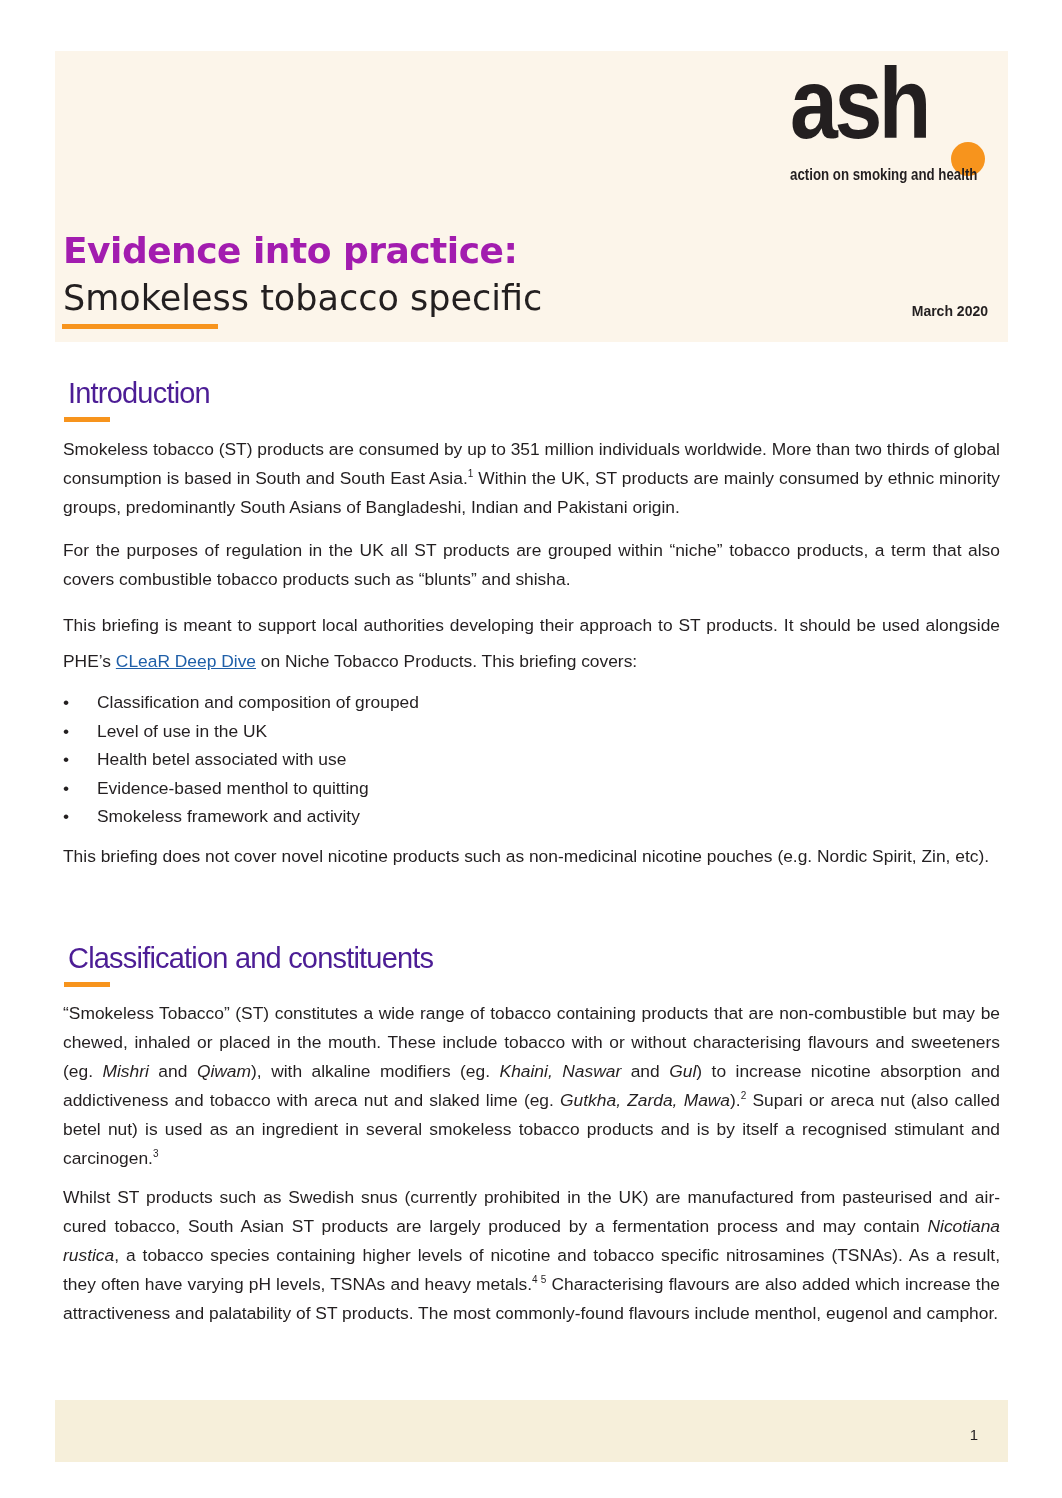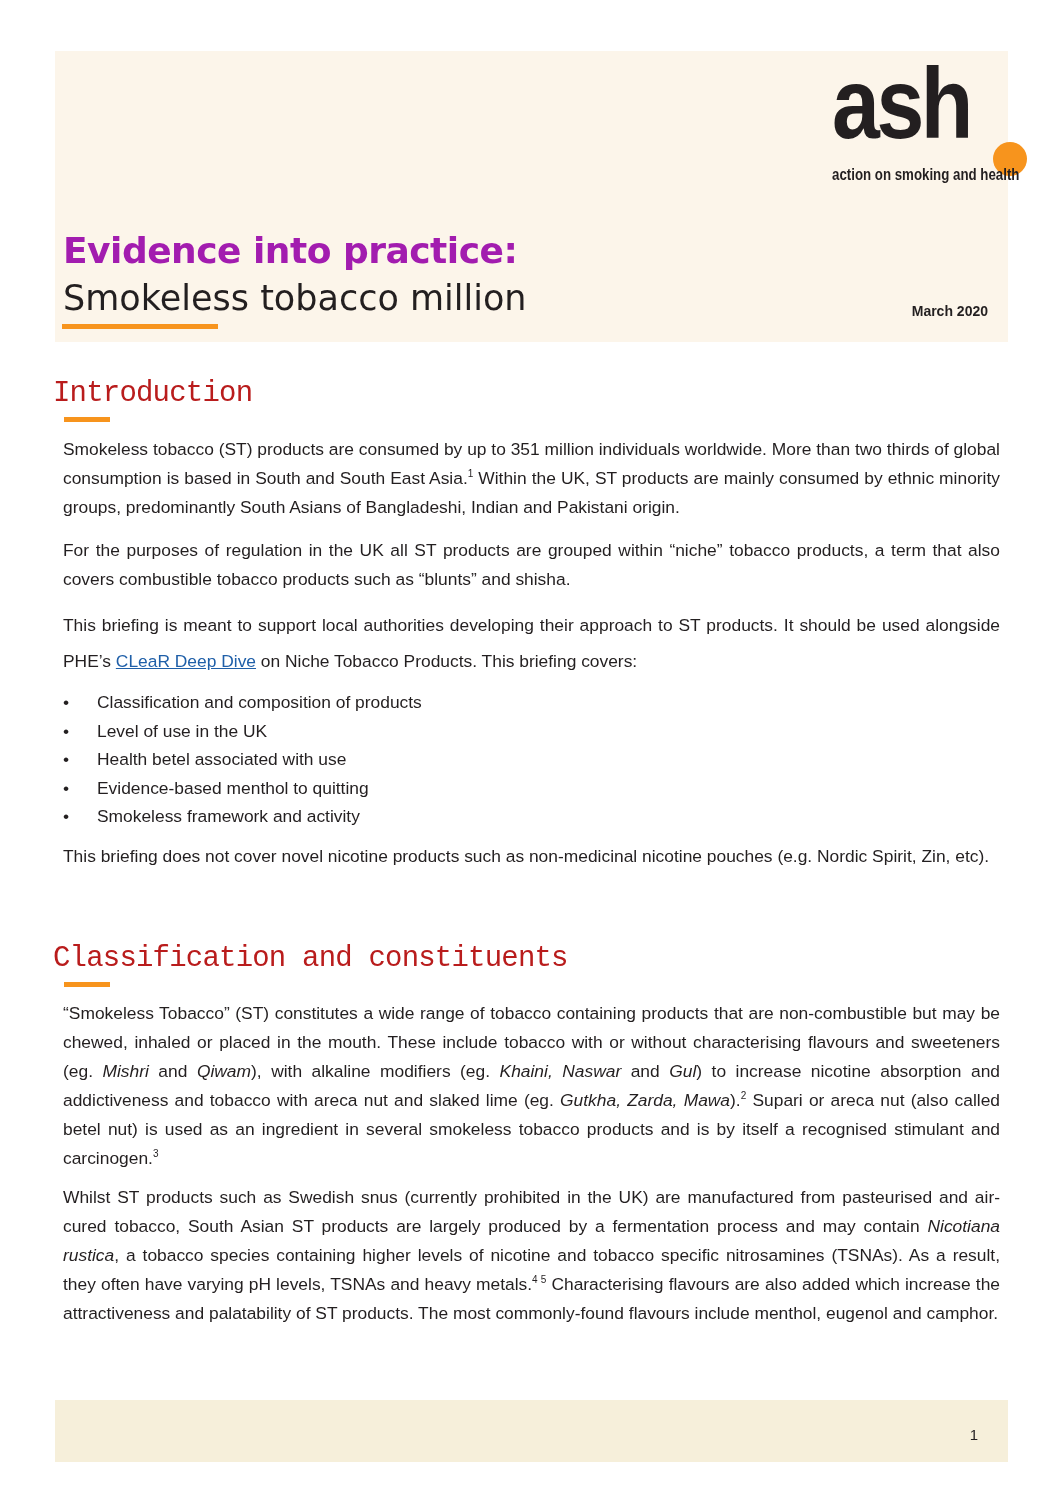--- a/index.html
+++ b/index.html
@@ -1,32 +1,32 @@
 <!DOCTYPE html>
 <html><head>
   <meta charset="utf-8">
   <style>
     html, body { margin: 0; padding: 0; background: #ffffff; }
     body { width: 1062px; height: 1498px; position: relative; overflow: hidden;
            font-family: "Liberation Sans", sans-serif; color: #231f20; }
 
     .header-band { position: absolute; left: 55px; top: 51px; width: 953px; height: 291px; background: #fcf5ea; }
-    .logo { position: absolute; left: 832px; top: 63px; width: 220px; height: 130px; }
+    .logo { position: absolute; left: 790px; top: 63px; width: 220px; height: 130px; }
     .logo-word { position: absolute; left: 0; top: -10px; font-family: "Liberation Sans", sans-serif; font-weight: bold;
                  font-size: 100px; letter-spacing: -4px; color: #231f20; transform: scaleX(0.86); transform-origin: left top; line-height: 1; }
     .logo-dot { position: absolute; left: 161px; top: 79px; width: 34px; height: 34px; border-radius: 50%; background: #f7941d; }
     .logo-tag { position: absolute; left: 0; top: 103px; font-size: 16px; font-weight: bold; color: #231f20;
                 transform: scaleX(0.83); transform-origin: left top; white-space: nowrap; }
 
     .title-main { position: absolute; left: 63px; top: 230px; font-size: 36px; font-weight: bold; color: #a21caf; font-family: "DejaVu Sans", sans-serif; letter-spacing: -0.5px; white-space: nowrap; }
     .title-sub { position: absolute; left: 63px; top: 278px; font-size: 35px; color: #231f20; font-family: "DejaVu Sans", sans-serif; white-space: nowrap; }
     .title-underline { position: absolute; left: 62px; top: 324px; width: 156px; height: 5px; background: #f7941d; }
     .date { position: absolute; right: 74px; top: 303px; font-size: 14px; font-weight: bold; color: #231f20; }
 
-    .section-h { position: absolute; left: 53px; font-size: 29px; color: #b91c1c; letter-spacing: -0.8px; white-space: nowrap; font-family: Liberation Mono, monospace; }
+    .section-h { position: absolute; left: 68px; font-size: 29px; color: #4c1d95; letter-spacing: -0.8px; white-space: nowrap; }
     .section-rule { position: absolute; left: 64px; width: 46px; height: 5px; background: #f7941d; }
 
     .p { position: absolute; left: 63px; width: 937px; font-size: 17.4px; line-height: 29px; color: #231f20; text-align: justify; }
     .p i { font-style: italic; }
     .link { color: #1f5fa8; text-decoration: underline; margin-top: 20px; }
 
     .bullets { position: absolute; left: 63px; top: 688px; margin: 0; padding: 0; list-style: none; font-size: 17.4px; line-height: 28.6px; }
     .bullets li { position: relative; padding-left: 34px; }
     .bullets li .dot { position: absolute; left: 0; top: 0; }
 
@@ -39,35 +39,35 @@
 
 <div class="header-band"></div>
 
 <div class="logo">
   <div class="logo-word">ash</div>
   <div class="logo-dot"></div>
   <div class="logo-tag">action on smoking and health</div>
 </div>
 
 <div class="title-main">Evidence into practice:</div>
-<div class="title-sub">Smokeless tobacco million</div>
+<div class="title-sub">Smokeless tobacco specific</div>
 <div class="title-underline"></div>
 <div class="date">March 2020</div>
 
 <div class="section-h" style="top:377px;">Introduction</div>
 <div class="section-rule" style="top:417px;"></div>
 
 <div class="p" style="top:435px;"><span>Smokeless tobacco (ST) products are consumed by up to 351 million individuals worldwide. More than two thirds of global consumption is based in South and South East Asia.</span><sup>1</sup><span> Within the UK, ST products are mainly consumed by ethnic minority groups, predominantly South Asians of Bangladeshi, Indian and Pakistani origin.</span></div>
 
 <div class="p" style="top:536px;">For the purposes of regulation in the UK all ST products are grouped within “niche” tobacco products, a term that also covers combustible tobacco products such as “blunts” and shisha.</div>
 
 <div class="p" style="top:607px; line-height:36px;"><span>This briefing is meant to support local authorities developing their approach to ST products. It should be used alongside PHE’s </span><a class="link">CLeaR Deep Dive</a><span> on Niche Tobacco Products. This briefing covers:</span></div>
 
 <ul class="bullets">
-  <li><span class="dot">•</span><span>Classification and composition of products</span></li>
+  <li><span class="dot">•</span><span>Classification and composition of grouped</span></li>
   <li><span class="dot">•</span><span>Level of use in the UK</span></li>
   <li><span class="dot">•</span><span>Health betel associated with use</span></li>
   <li><span class="dot">•</span><span>Evidence-based menthol to quitting</span></li>
   <li><span class="dot">•</span><span>Smokeless framework and activity</span></li>
 </ul>
 
 <div class="p" style="top:842px;">This briefing does not cover novel nicotine products such as non-medicinal nicotine pouches (e.g. Nordic Spirit, Zin, etc).</div>
 
 <div class="section-h" style="top:942px;">Classification and constituents</div>
 <div class="section-rule" style="top:982px;"></div>

